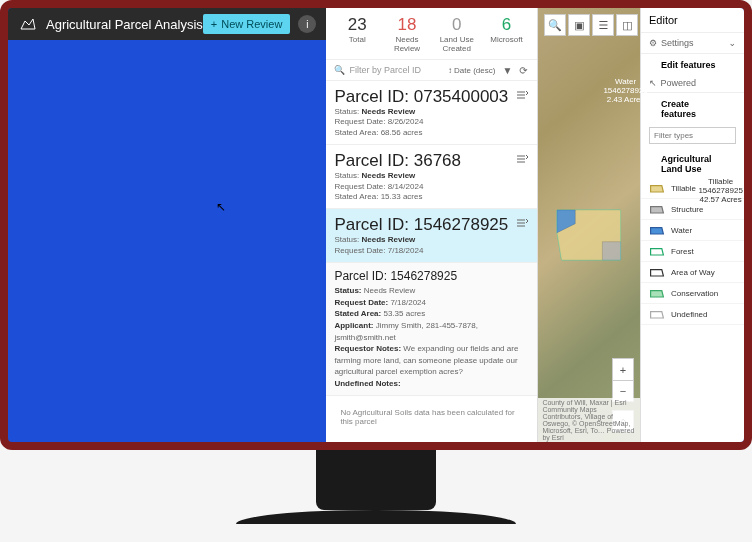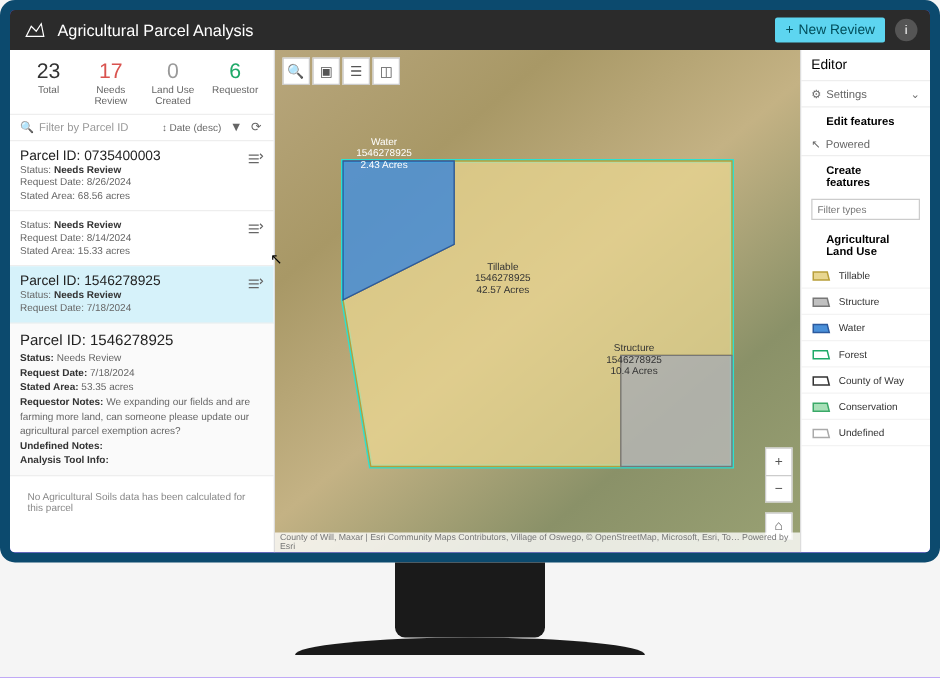--- a/index.html
+++ b/index.html
@@ -1,18 +1,18 @@
 <!DOCTYPE html>
 <html><head>
 <meta charset="utf-8">
 <style>
 * { margin: 0; padding: 0; box-sizing: border-box; font-family: -apple-system, BlinkMacSystemFont, "Segoe UI", Arial, sans-serif; }
 body { background: #f5f5f5; display: flex; justify-content: center; align-items: flex-start; padding: 0; }
 .monitor { width: 752px; position: relative; }
-.screen { background: #8b5cf6; border: 8px solid #0c4a6e; border-radius: 12px; overflow: hidden; height: 450px; display: flex; flex-direction: column; }
+.screen { background: #1d4ed8; border: 8px solid #7f1d1d; border-radius: 12px; overflow: hidden; height: 450px; display: flex; flex-direction: row; }
 .monitor-stand { width: 120px; height: 60px; background: #1a1a1a; margin: 0 auto; border-radius: 0 0 8px 8px; }
 .monitor-base { width: 280px; height: 14px; background: #1a1a1a; margin: 0 auto; border-radius: 50% / 100% 100% 0 0; }
 
 
 .topbar { background: #2b2b2b; color: #fff; display: flex; align-items: center; padding: 6px 10px; height: 32px; }
 .topbar .logo { width: 20px; height: 20px; margin-right: 8px; display: flex; align-items: center; justify-content: center; }
 .topbar .title { font-size: 13px; font-weight: 400; flex: 1; }
 .topbar .btn-new { background: #5dd5f0; color: #004d5a; font-size: 11px; padding: 4px 8px; border-radius: 2px; cursor: pointer; display: flex; align-items: center; gap: 4px; }
 .topbar .info-icon { width: 18px; height: 18px; background: #555; border-radius: 50%; margin-left: 8px; display: flex; align-items: center; justify-content: center; font-size: 10px; cursor: pointer; }
 
@@ -33,21 +33,21 @@
 .filters { display: flex; align-items: center; padding: 4px 8px; border-bottom: 1px solid #eee; gap: 6px; }
 .filter-input { flex: 1; display: flex; align-items: center; gap: 4px; font-size: 9px; color: #999; }
 .sort-chip { font-size: 8px; color: #666; display: flex; align-items: center; gap: 2px; }
 .filter-icons { display: flex; gap: 4px; }
 .filter-icons span { width: 12px; height: 12px; display: flex; align-items: center; justify-content: center; font-size: 10px; color: #666; cursor: pointer; }
 
 .parcel-list { flex: 1; overflow: hidden; position: relative; }
 .parcel-item { padding: 6px 8px; border-bottom: 1px solid #eee; position: relative; cursor: pointer; }
 .parcel-item.selected { background: #d6f2fa; }
 .parcel-item.detail { background: #fafafa; cursor: default; }
-.parcel-item .pid { font-size: 11px; font-weight: 500; color: #222; }
+.parcel-item .pid { font-size: 17px; font-weight: 500; color: #222; }
 .parcel-item .row { font-size: 8px; color: #666; line-height: 1.3; }
 .parcel-item .row b { color: #333; font-weight: 600; }
 .parcel-item .edit-icon { position: absolute; right: 8px; top: 8px; width: 14px; height: 14px; cursor: pointer; }
 .parcel-detail .pid { font-size: 12px; margin-bottom: 2px; }
 .parcel-detail .row { font-size: 8px; line-height: 1.45; word-wrap: break-word; }
 .no-data-msg { font-size: 8px; color: #888; padding: 12px 14px; }
 
 
 .map-area { flex: 1; position: relative; background: linear-gradient(140deg, #b8a67c 0%, #a89866 25%, #c4b284 50%, #8a9168 75%, #9aa274 100%); }
 .map-tools-tl { position: absolute; top: 6px; left: 6px; display: flex; gap: 2px; }
@@ -101,30 +101,30 @@
 
   <div class="main">
 
     <div class="left-panel">
       <div class="stats">
         <div class="stat total">
               <div class="num">23</div>
               <div class="lbl">Total</div>
             </div>
         <div class="stat needs">
-              <div class="num">17</div>
+              <div class="num">18</div>
               <div class="lbl">Needs Review</div>
             </div>
         <div class="stat landuse">
               <div class="num">0</div>
               <div class="lbl">Land Use Created</div>
             </div>
         <div class="stat completed">
               <div class="num">6</div>
-              <div class="lbl">Requestor</div>
+              <div class="lbl">Microsoft</div>
             </div>
       </div>
 
       <div class="filters">
         <div class="filter-input">
           <span>🔍</span>
           <span>Filter by Parcel ID</span>
         </div>
         <div class="sort-chip">
               <span>↕</span>
@@ -142,20 +142,21 @@
           <div class="pid">Parcel ID: 0735400003</div>
           <div class="row"><span>Status:</span> <b>Needs Review</b></div>
           <div class="row"><span>Request Date:</span> <span>8/26/2024</span></div>
           <div class="row"><span>Stated Area:</span> <span>68.56 acres</span></div>
           <div class="edit-icon"><svg width="14" height="14" viewBox="0 0 14 14">
                   <path d="M2 3h8M2 6h8M2 9h8M11 2l2 2-2 2" fill="none" stroke="#666" stroke-width="1"></path>
                 </svg></div>
         </div>
 
         <div class="parcel-item">
+          <div class="pid">Parcel ID: 36768</div>
           <div class="row"><span>Status:</span> <b>Needs Review</b></div>
           <div class="row"><span>Request Date:</span> <span>8/14/2024</span></div>
           <div class="row"><span>Stated Area:</span> <span>15.33 acres</span></div>
           <div class="edit-icon"><svg width="14" height="14" viewBox="0 0 14 14">
                   <path d="M2 3h8M2 6h8M2 9h8M11 2l2 2-2 2" fill="none" stroke="#666" stroke-width="1"></path>
                 </svg></div>
         </div>
 
         <div class="parcel-item selected">
           <div class="pid">Parcel ID: 1546278925</div>
@@ -164,23 +165,23 @@
           <div class="edit-icon"><svg width="14" height="14" viewBox="0 0 14 14">
                   <path d="M2 3h8M2 6h8M2 9h8M11 2l2 2-2 2" fill="none" stroke="#666" stroke-width="1"></path>
                 </svg></div>
         </div>
 
         <div class="parcel-item detail parcel-detail">
           <div class="pid">Parcel ID: 1546278925</div>
           <div class="row"><b>Status:</b> <span>Needs Review</span></div>
           <div class="row"><b>Request Date:</b> <span>7/18/2024</span></div>
           <div class="row"><b>Stated Area:</b> <span>53.35 acres</span></div>
+          <div class="row"><b>Applicant:</b> <span>Jimmy Smith, 281-455-7878, jsmith@smith.net</span></div>
           <div class="row"><b>Requestor Notes:</b> <span>We expanding our fields and are farming more land, can someone please update our agricultural parcel exemption acres?</span></div>
           <div class="row"><b>Undefined Notes:</b></div>
-          <div class="row"><b>Analysis Tool Info:</b></div>
         </div>
         <div class="no-data-msg">No Agricultural Soils data has been calculated for this parcel</div>
       </div>
     </div>
 
     <div class="map-area">
       <div class="map-tools-tl">
         <div class="map-tool">🔍</div>
         <div class="map-tool">▣</div>
         <div class="map-tool">☰</div>
@@ -261,21 +262,21 @@
             <div class="legend-item">
               <svg class="legend-swatch" viewBox="0 0 20 14">
                 <path d="M2 12 L2 4 L16 4 L18 12 Z" fill="#ffffff" stroke="#1fa968" stroke-width="1.5"></path>
               </svg>
               <span class="legend-label">Forest</span>
             </div>
             <div class="legend-item">
               <svg class="legend-swatch" viewBox="0 0 20 14">
                 <path d="M2 12 L2 4 L16 4 L18 12 Z" fill="#ffffff" stroke="#333" stroke-width="1.5"></path>
               </svg>
-              <span class="legend-label">County of Way</span>
+              <span class="legend-label">Area of Way</span>
             </div>
             <div class="legend-item">
               <svg class="legend-swatch" viewBox="0 0 20 14">
                 <path d="M2 12 L2 4 L16 4 L18 12 Z" fill="#a8e0b8" stroke="#3ba968" stroke-width="1.5"></path>
               </svg>
               <span class="legend-label">Conservation</span>
             </div>
             <div class="legend-item">
               <svg class="legend-swatch" viewBox="0 0 20 14">
                 <path d="M2 12 L2 4 L16 4 L18 12 Z" fill="#ffffff" stroke="#aaa" stroke-width="1.5"></path>

